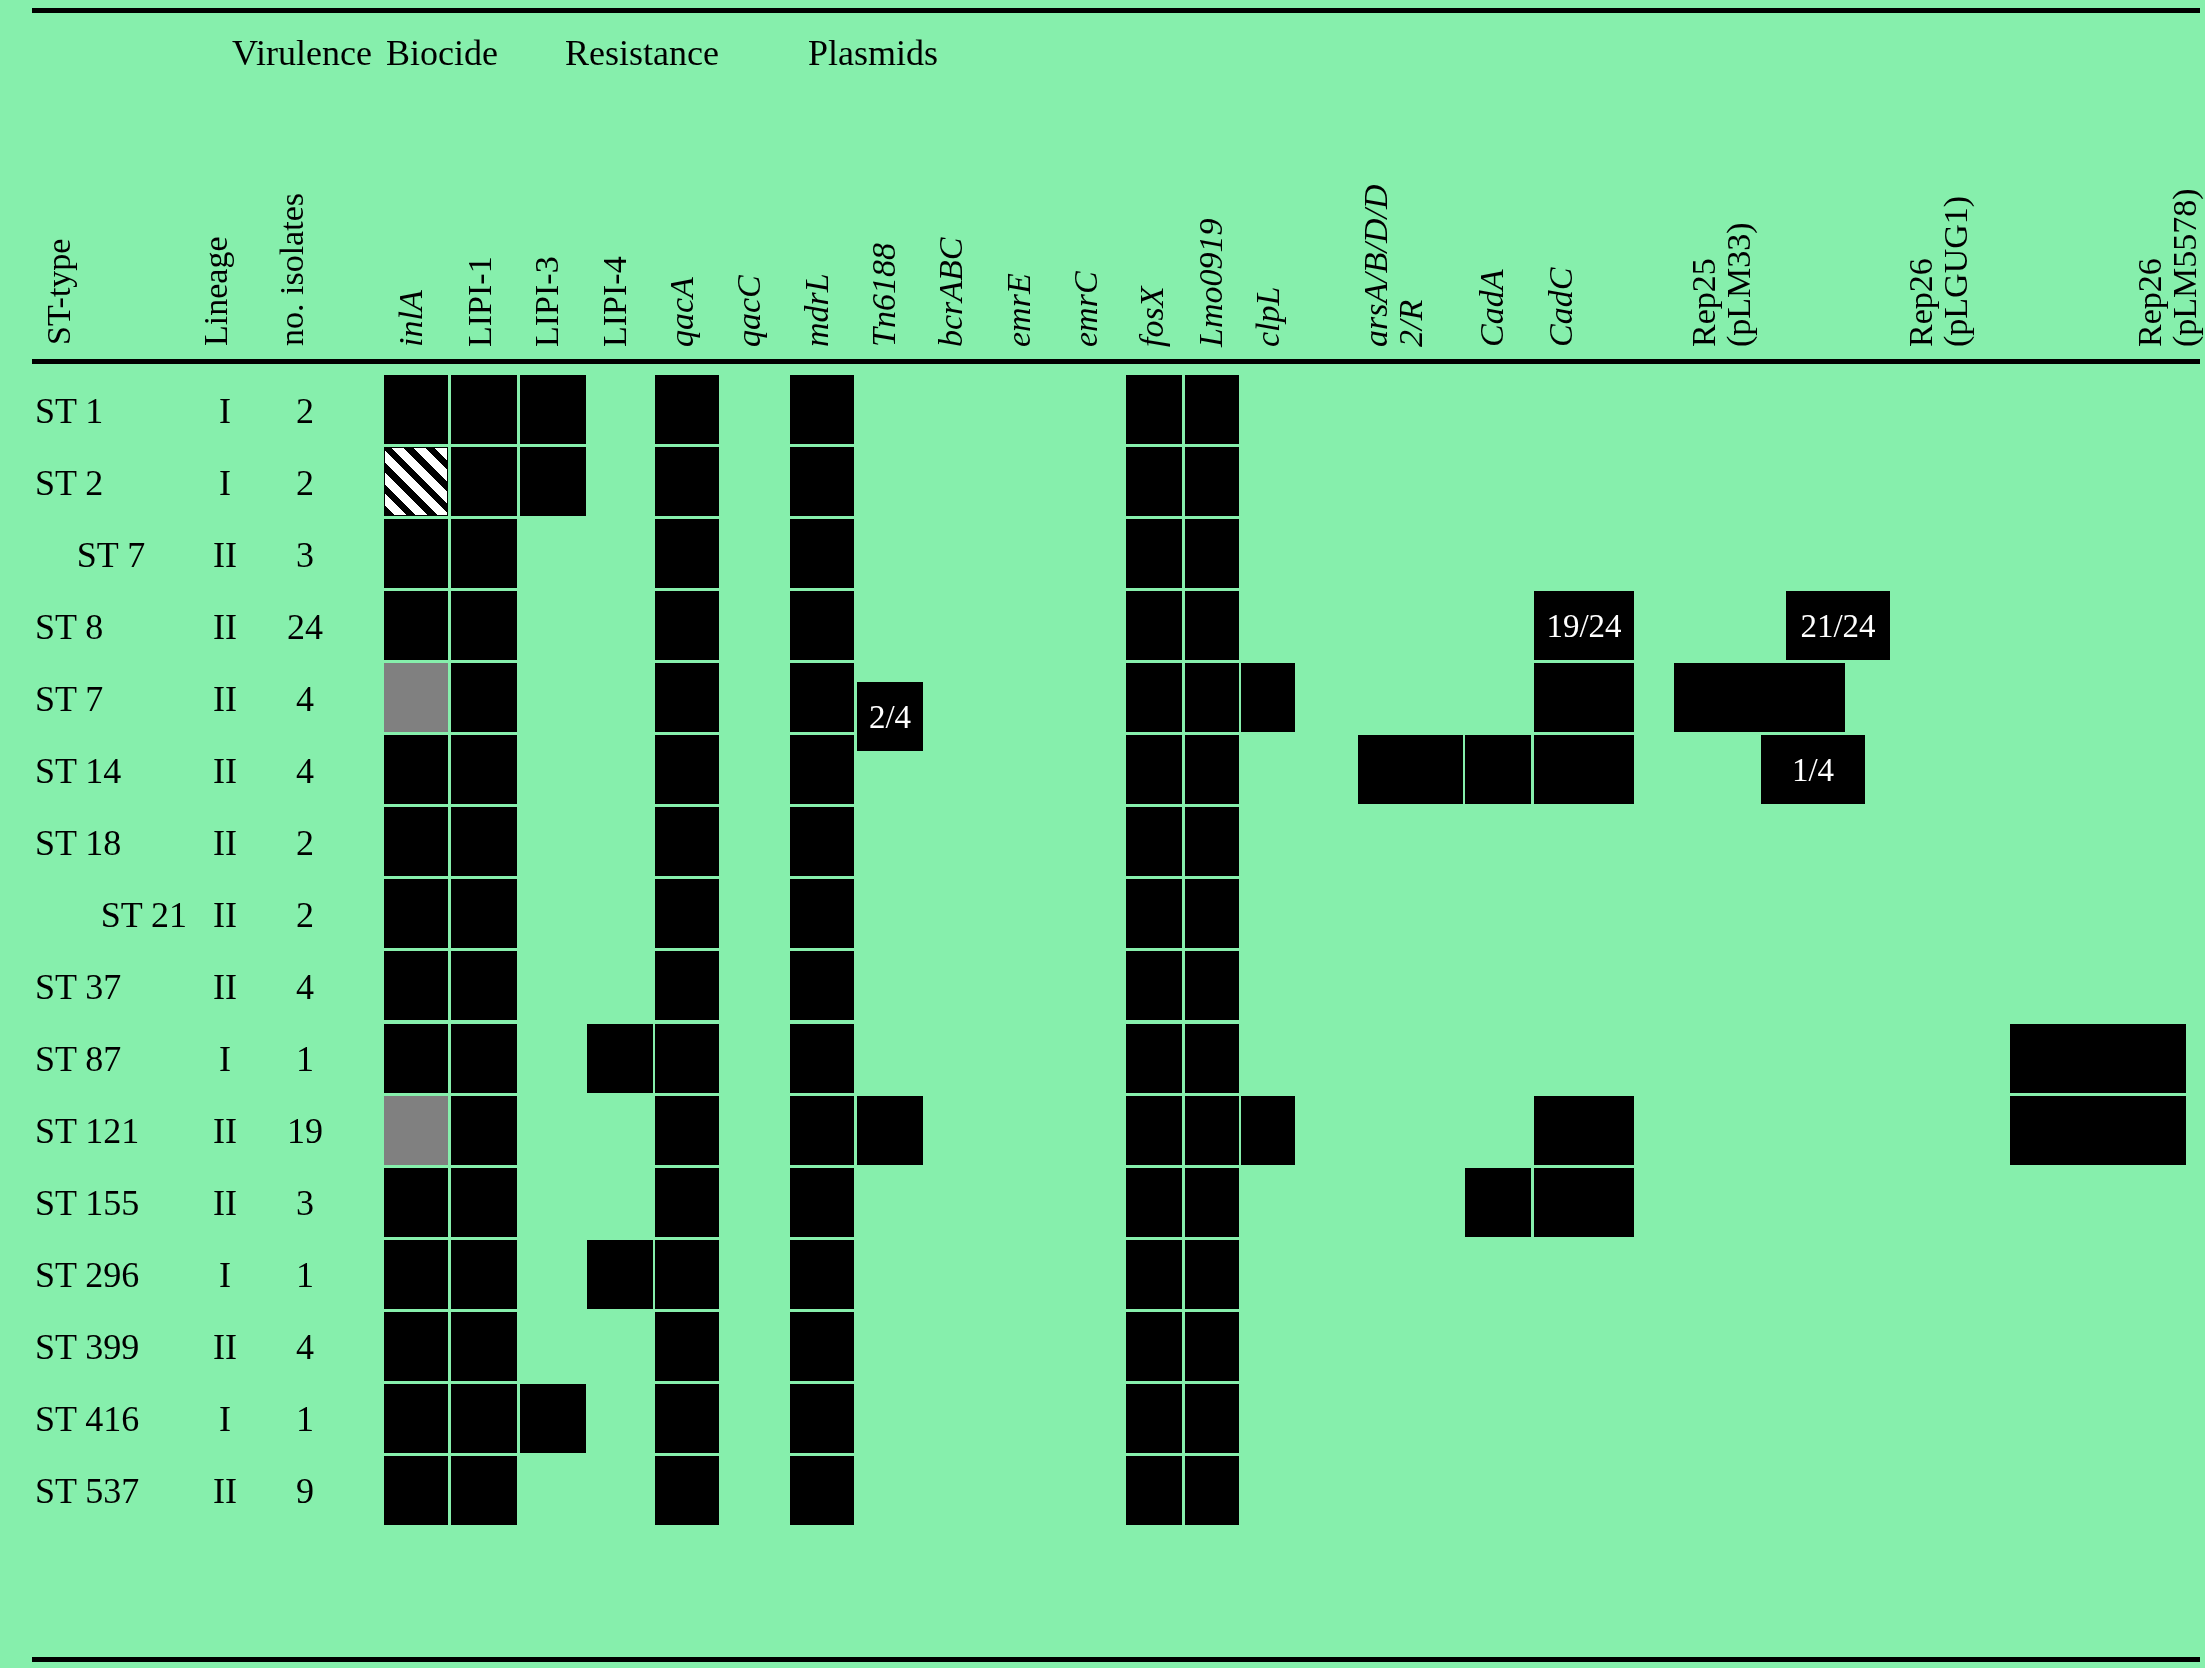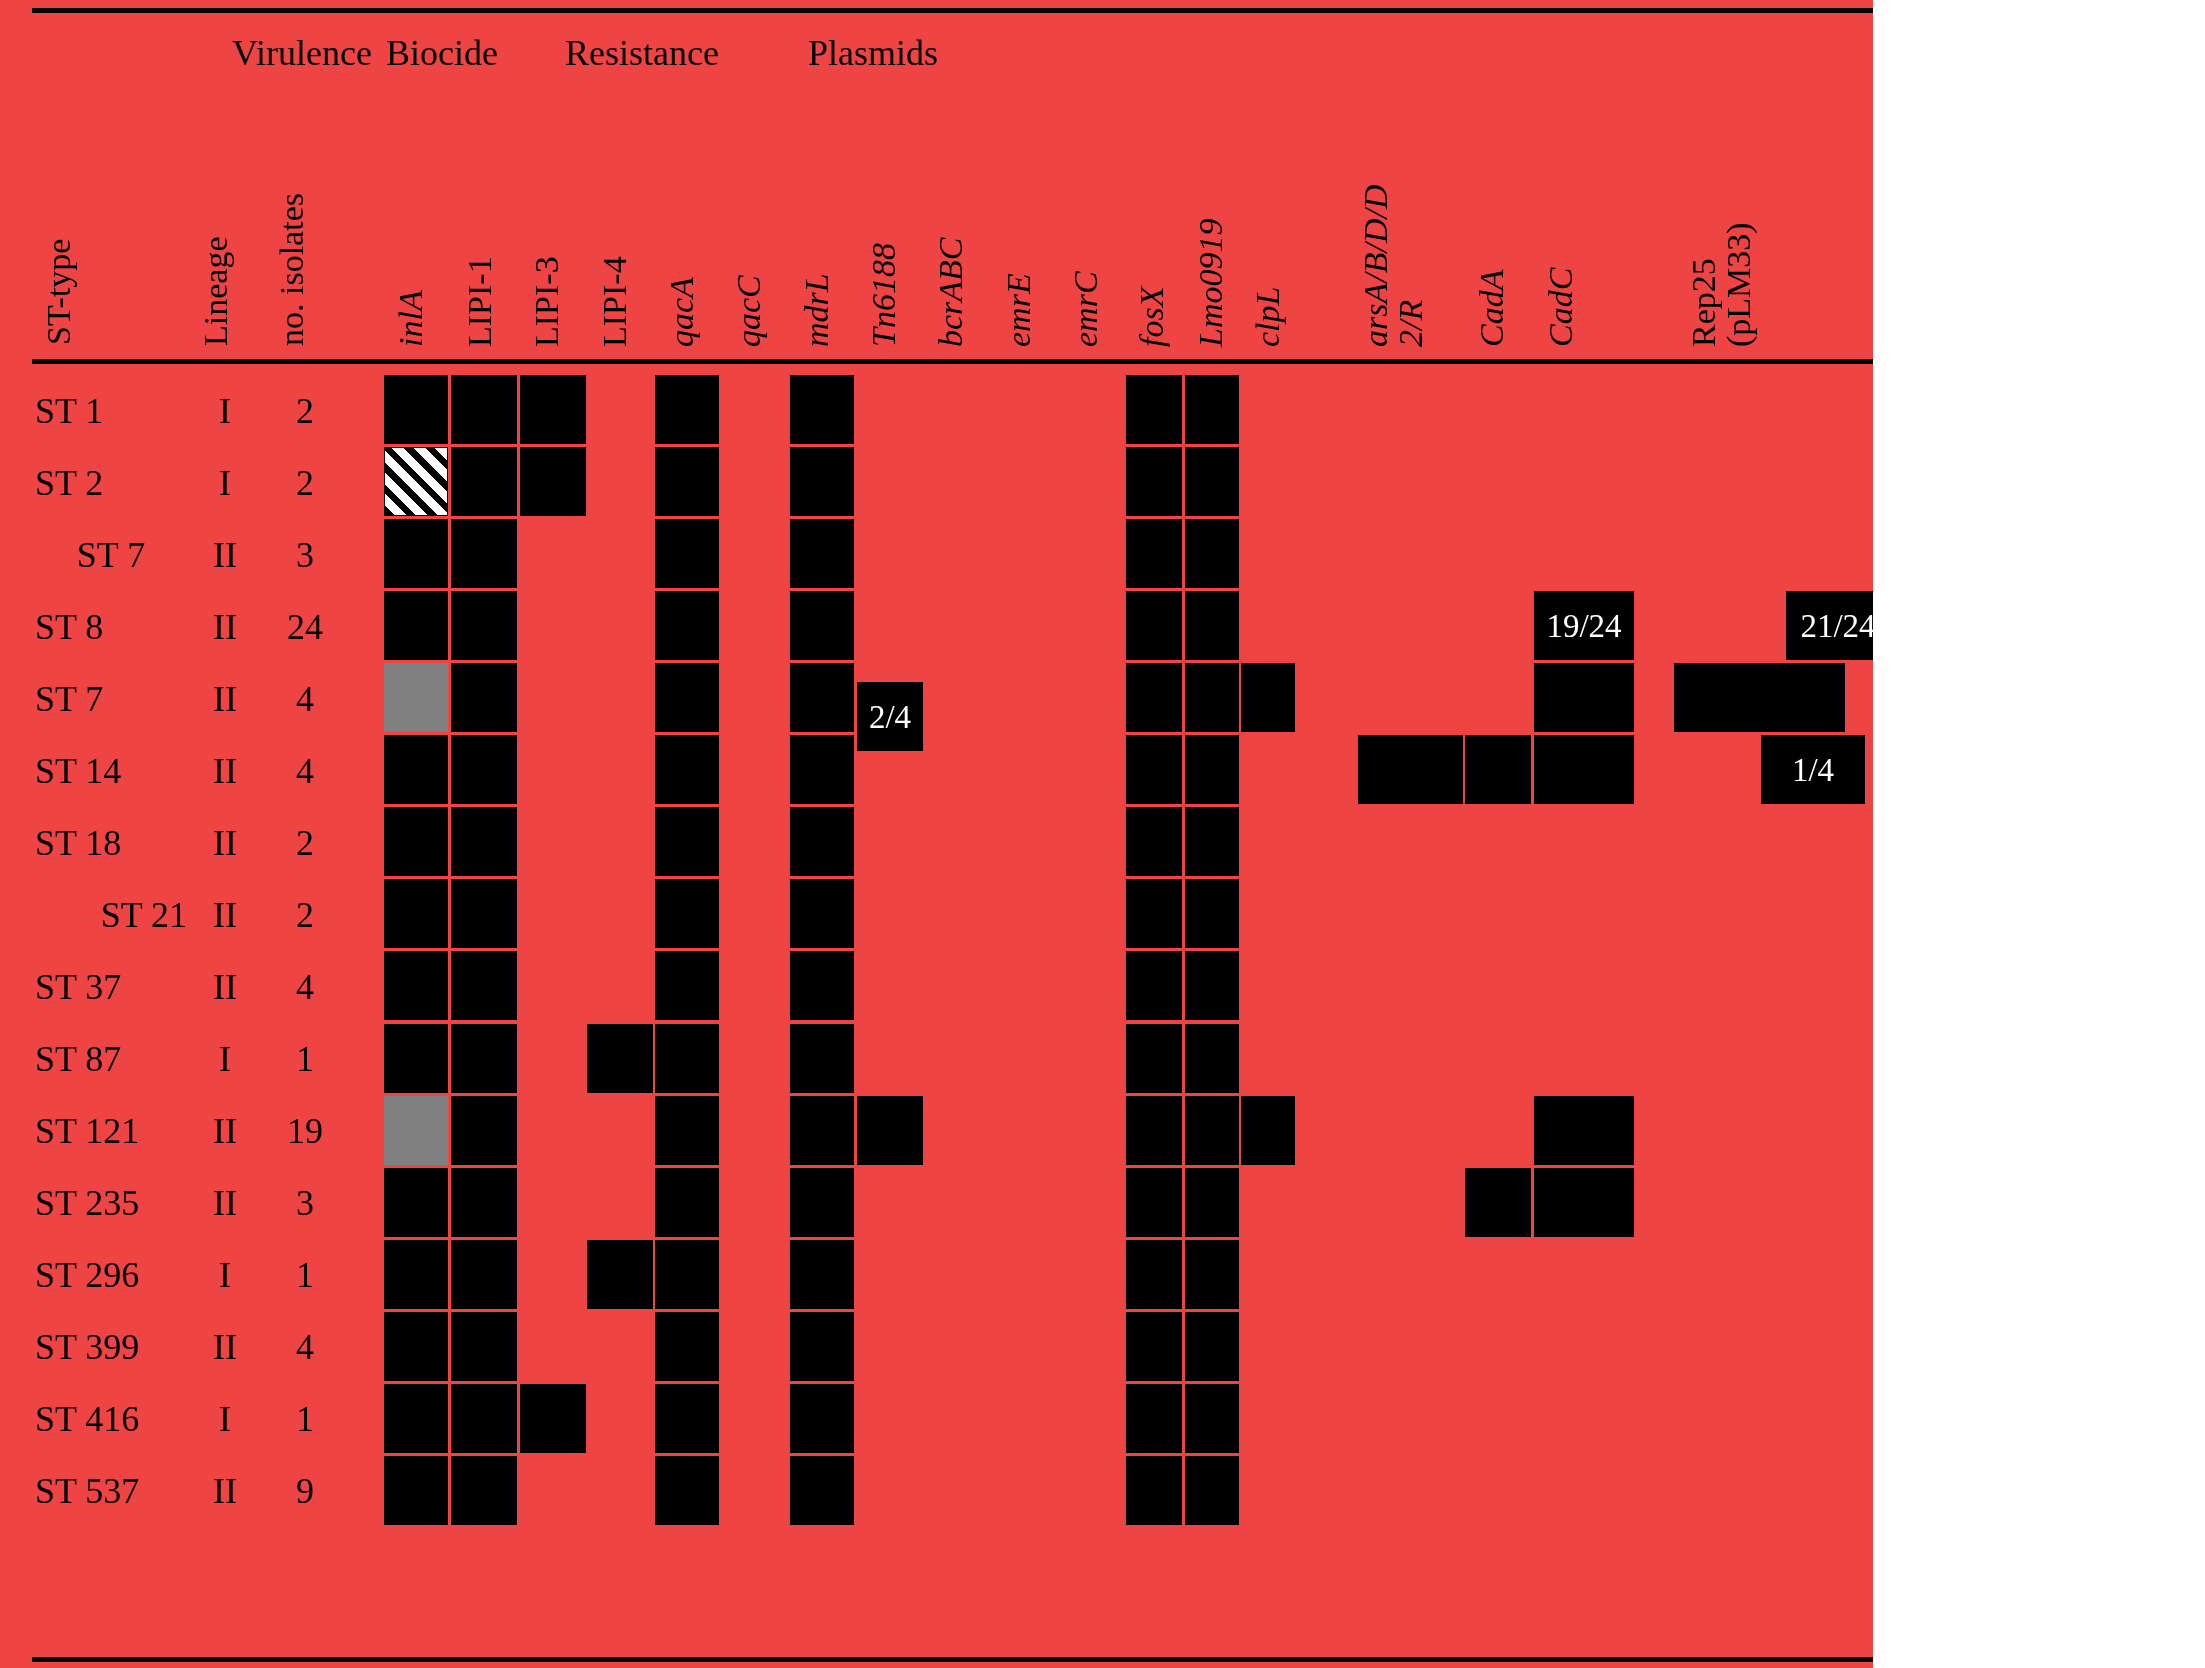--- a/index.html
+++ b/index.html
@@ -1,17 +1,17 @@
 <!DOCTYPE html>
 <html style="font-size:9.4px"><head>
 <meta charset="utf-8">
 <style>
   html,body{margin:0;padding:0;background:#fff;}
   body{font-family:"Liberation Serif",serif;color:#000;}
-  #sheet{position:relative;width:1873px;height:1669px;background:#ef4444;overflow:hidden;}
+  #sheet{position:relative;width:2205px;height:1669px;background:#86efac;overflow:hidden;}
 
   .rule{position:absolute;background:#000;}
   .rule.top{left:32px;top:8.2px;width:2168px;height:5.3px;}
   .rule.mid{left:32px;top:359px;width:2168px;height:5.3px;}
   .rule.bot{left:32px;top:1657px;width:2168px;height:5.3px;}
 
   .grp{position:absolute;text-align:center;font-size:36px;line-height:1;}
 
   .vhead{position:absolute;
          writing-mode:vertical-rl;transform:rotate(180deg);
@@ -111,21 +111,21 @@
       <div class="rowlab iso" style="left: 270px; top: 897px; width: 70px; text-align: center;">2</div>
       <div class="rowlab st" style="left: 35px; top: 969px; width: 152px; text-align: left;">ST 37</div>
       <div class="rowlab lin" style="left: 193px; top: 969px; width: 64px; text-align: center;">II</div>
       <div class="rowlab iso" style="left: 270px; top: 969px; width: 70px; text-align: center;">4</div>
       <div class="rowlab st" style="left: 35px; top: 1041px; width: 152px; text-align: left;">ST 87</div>
       <div class="rowlab lin" style="left: 193px; top: 1041px; width: 64px; text-align: center;">I</div>
       <div class="rowlab iso" style="left: 270px; top: 1041px; width: 70px; text-align: center;">1</div>
       <div class="rowlab st" style="left: 35px; top: 1113px; width: 152px; text-align: left;">ST 121</div>
       <div class="rowlab lin" style="left: 193px; top: 1113px; width: 64px; text-align: center;">II</div>
       <div class="rowlab iso" style="left: 270px; top: 1113px; width: 70px; text-align: center;">19</div>
-      <div class="rowlab st" style="left: 35px; top: 1185px; width: 152px; text-align: left;">ST 235</div>
+      <div class="rowlab st" style="left: 35px; top: 1185px; width: 152px; text-align: left;">ST 155</div>
       <div class="rowlab lin" style="left: 193px; top: 1185px; width: 64px; text-align: center;">II</div>
       <div class="rowlab iso" style="left: 270px; top: 1185px; width: 70px; text-align: center;">3</div>
       <div class="rowlab st" style="left: 35px; top: 1257px; width: 152px; text-align: left;">ST 296</div>
       <div class="rowlab lin" style="left: 193px; top: 1257px; width: 64px; text-align: center;">I</div>
       <div class="rowlab iso" style="left: 270px; top: 1257px; width: 70px; text-align: center;">1</div>
       <div class="rowlab st" style="left: 35px; top: 1329px; width: 152px; text-align: left;">ST 399</div>
       <div class="rowlab lin" style="left: 193px; top: 1329px; width: 64px; text-align: center;">II</div>
       <div class="rowlab iso" style="left: 270px; top: 1329px; width: 70px; text-align: center;">4</div>
       <div class="rowlab st" style="left: 35px; top: 1401px; width: 152px; text-align: left;">ST 416</div>
       <div class="rowlab lin" style="left: 193px; top: 1401px; width: 64px; text-align: center;">I</div>

